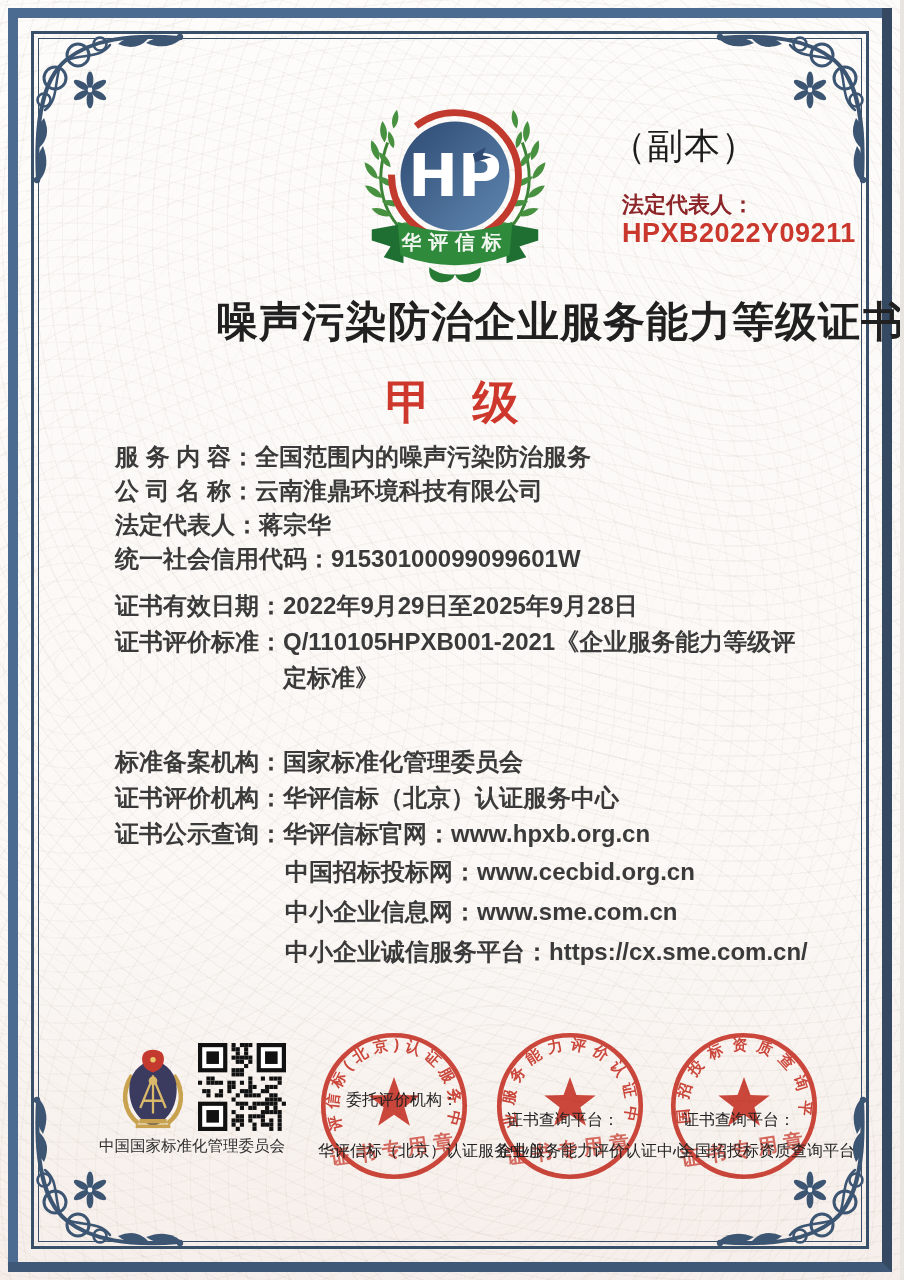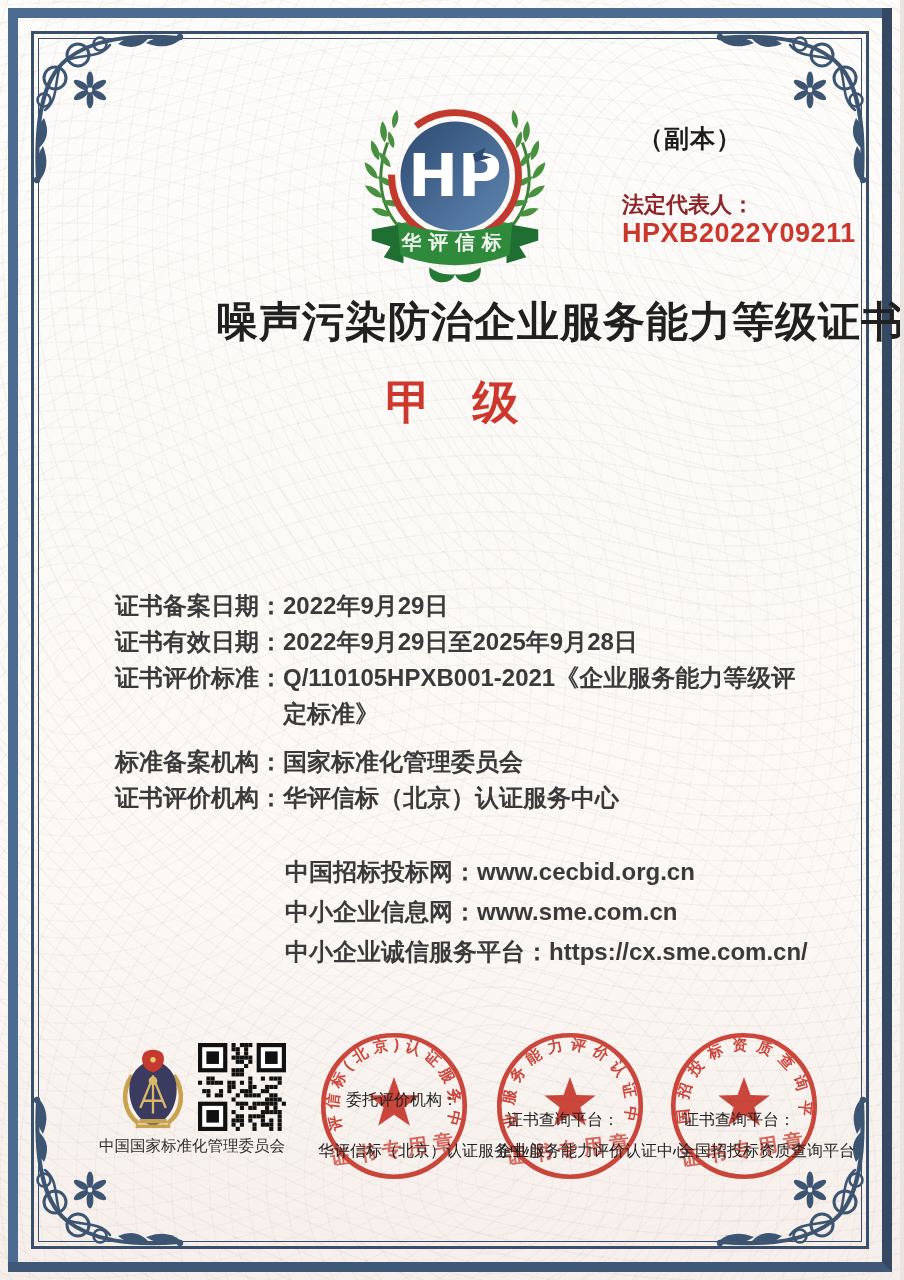--- a/index.html
+++ b/index.html
@@ -24,21 +24,21 @@
   .frame-outer{position:absolute;inset:31px;border:3px solid #39506b;z-index:1;}
   .frame-inner{position:absolute;inset:38px;border:1.5px solid #39506b;z-index:1;}
   .corner{position:absolute;width:158px;height:158px;z-index:2;}
   .corner.tl{top:30px;left:30px;}
   .corner.tr{top:30px;right:30px;transform:scaleX(-1);}
   .corner.bl{bottom:30px;left:30px;transform:scaleY(-1);}
   .corner.br{bottom:30px;right:30px;transform:scale(-1,-1);}
 
   .abs{position:absolute;z-index:3;}
 
-  .copy-label{left:638px;top:122px;font-size:25px;font-weight:bold;color:#1d1d1d;letter-spacing:1px;}
+  .copy-label{left:610px;top:122px;font-size:36px;font-weight:normal;color:#1d1d1d;letter-spacing:1px;}
   .certno-label{left:622px;top:190px;font-size:22px;font-weight:bold;color:#8c262a;}
   .certno{left:622px;top:218px;font-size:27px;font-weight:bold;color:#c9372d;letter-spacing:.5px;}
 
   .title{left:0;top:294px;width:904px;text-align:right;font-size:42px;font-weight:900;color:#202020;letter-spacing:1px;}
   .grade{left:0;top:360px;width:904px;text-align:center;font-size:46px;font-weight:900;color:#ce372c;letter-spacing:14px;text-indent:14px;margin-top:12px;}
 
   .info-block{left:115px;color:#3a3a3a;font-size:24px;font-weight:600;line-height:34px;}
   .blk1{top:440px;}
   .blk2{top:588px;line-height:36px;}
   .blk3{top:744px;line-height:36px;}
@@ -162,44 +162,62 @@
     </g>
   </svg>
 
   <div class="abs copy-label">（副本）</div>
   <div class="abs certno-label">法定代表人：</div>
   <div class="abs certno">HPXB2022Y09211</div>
 
   <div class="abs title">噪声污染防治企业服务能力等级证书</div>
   <div class="abs grade">甲 级</div>
 
+  <div class="abs info-block blk1">
+    <div class="row">
+        <span class="lbl">服 务 内 容：</span>
+        <span class="val">全国范围内的噪声污染防治服务</span>
+      </div>
+    <div class="row">
+        <span class="lbl">公 司 名 称：</span>
+        <span class="val">云南淮鼎环境科技有限公司</span>
+      </div>
+    <div class="row">
+        <span class="lbl">法定代表人：</span>
+        <span class="val">蒋宗华</span>
+      </div>
+    <div class="row">
+        <span class="lbl">统一社会信用代码：</span>
+        <span class="val">91530100099099601W</span>
+      </div>
+  </div>
 
   <div class="abs info-block blk2">
-    <div class="row">
-        <span class="lbl">证书备案日期：</span>
-        <span class="val">2022年9月29日</span>
-      </div>
     <div class="row">
         <span class="lbl">证书有效日期：</span>
         <span class="val">2022年9月29日至2025年9月28日</span>
       </div>
     <div class="row">
         <span class="lbl">证书评价标准：</span>
         <span class="val">Q/110105HPXB001-2021《企业服务能力等级评定标准》</span>
       </div>
   </div>
 
   <div class="abs info-block blk3">
     <div class="row">
         <span class="lbl">标准备案机构：</span>
         <span class="val">国家标准化管理委员会</span>
       </div>
     <div class="row">
         <span class="lbl">证书评价机构：</span>
         <span class="val">华评信标（北京）认证服务中心</span>
+      </div>
+    <div class="row">
+        <span class="lbl">证书公示查询：</span>
+        <span class="val">华评信标官网：www.hpxb.org.cn</span>
       </div>
   </div>
 
   <div class="abs links">
     <div>中国招标投标网：www.cecbid.org.cn</div>
     <div>中小企业信息网：www.sme.com.cn</div>
     <div>中小企业诚信服务平台：https://cx.sme.com.cn/</div>
   </div>
 
   <svg class="abs emblem" width="82" height="92" viewBox="0 0 90 100">

